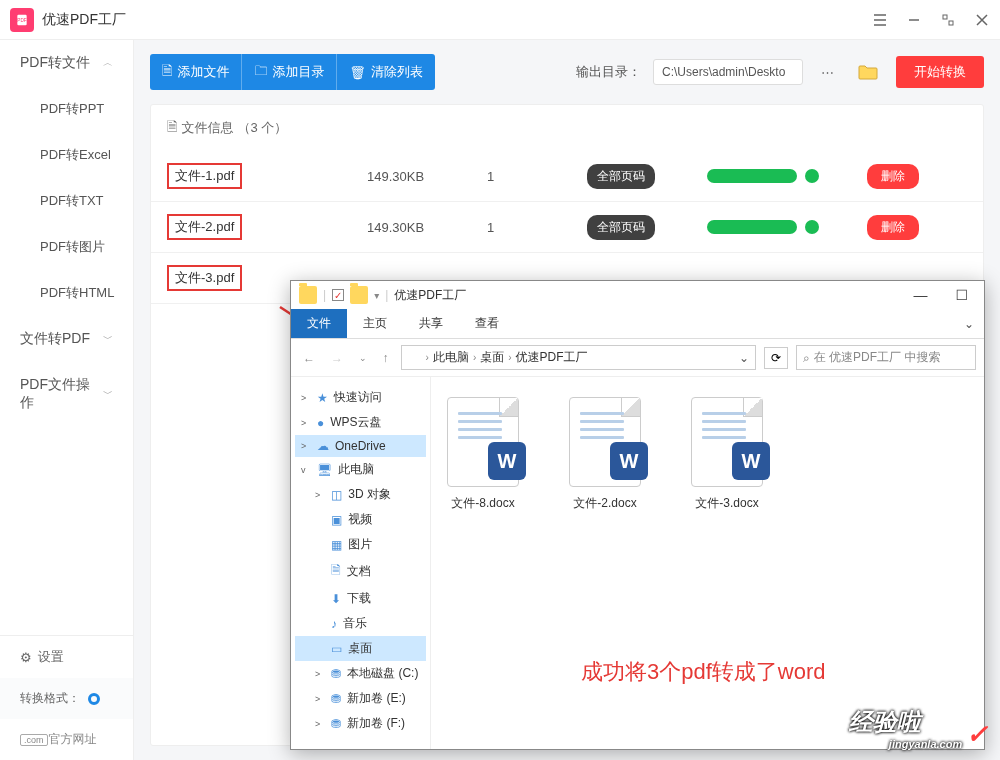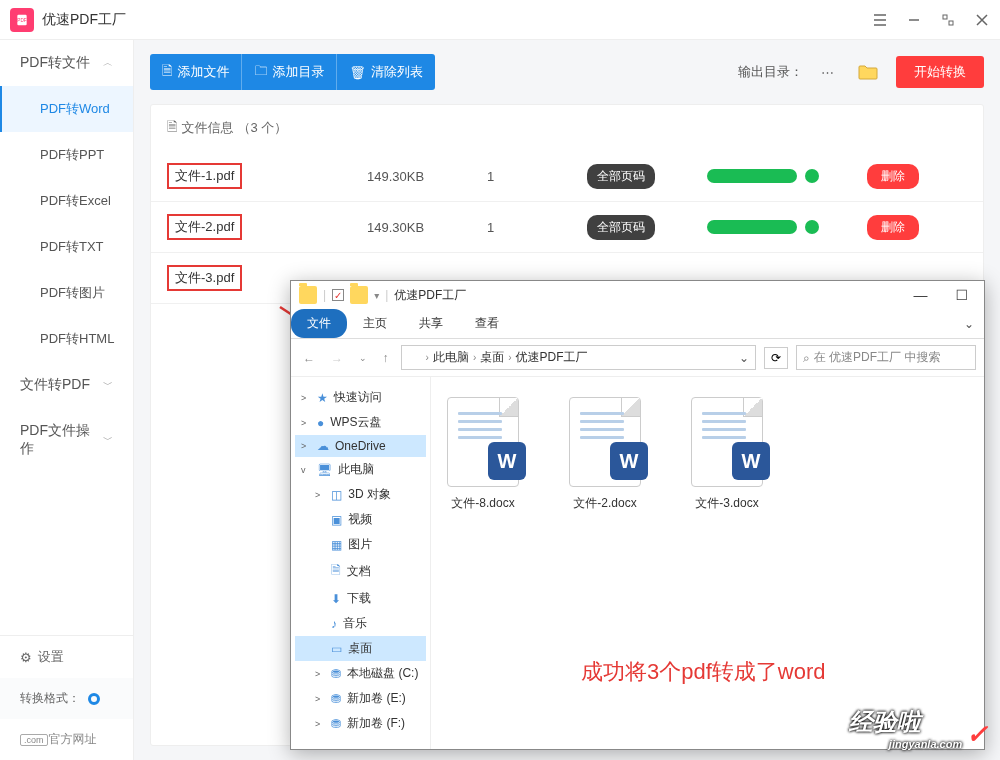--- a/index.html
+++ b/index.html
@@ -51,21 +51,21 @@
 .del-btn { background: #ff3d3d; color: #fff; padding: 4px 14px; border-radius: 10px; font-size: 12px; display: inline-block; cursor:pointer;}
 
 
 .explorer { position: absolute; left: 290px; top: 280px; width: 695px; height: 470px; background: #fff; border: 1px solid #888; box-shadow: 0 4px 20px rgba(0,0,0,.3); display:flex; flex-direction:column;}
 .exp-titlebar { display: flex; align-items: center; padding: 4px 8px; gap: 6px; font-size: 12px; color:#333;}
 .exp-titlebar .folder-ico { width:18px; height:18px; background:#ffd75e; border-radius:2px; position:relative;}
 .exp-titlebar .folder-ico:before{content:"";position:absolute;top:-3px;left:0;width:8px;height:3px;background:#ffd75e;border-radius:1px 1px 0 0;}
 .exp-win-btns { margin-left:auto; display:flex; gap:12px; font-size:14px; color:#444;}
 .exp-win-btns span{padding:2px 8px; cursor:pointer;}
 .exp-ribbon { display:flex; align-items:center; font-size:12px; border-bottom:1px solid #ddd;}
-.exp-ribbon .file-tab { background:#1e6fbf; color:#fff; padding:6px 16px;border-radius:13px;}
+.exp-ribbon .file-tab { background:#1e6fbf; color:#fff; padding:6px 16px;}
 .exp-ribbon .rtab { padding:6px 16px; color:#333; cursor:pointer;}
 .exp-ribbon .expand { margin-left:auto; padding:4px 10px; color:#555;}
 .exp-nav { display:flex; align-items:center; padding:6px 8px; gap:8px; border-bottom:1px solid #eee; font-size:12px;}
 .exp-nav .navarrow{color:#888; padding:2px 4px; cursor:pointer;}
 .breadcrumb { flex:1; display:flex; align-items:center; border:1px solid #ccc; padding:3px 6px; gap:4px; color:#333;}
 .breadcrumb .sep{color:#888; font-size:10px;}
 .breadcrumb .bcdrop{margin-left:auto; color:#555;}
 .search-box { width:180px; border:1px solid #ccc; padding:3px 6px; display:flex; align-items:center; gap:4px; color:#888;}
 .exp-body { flex:1; display:flex; overflow:hidden;}
 .exp-tree { width:140px; border-right:1px solid #eee; padding:8px 4px; font-size:12px; color:#333; overflow:auto;}
@@ -128,21 +128,20 @@
   </div>
 </div>
 
 <div class="main">
 
   <div class="sidebar">
     <div class="side-group">
       <span>PDF转文件</span>
       <span class="chev">︿</span>
     </div>
-    <div class="side-item active">PDF转Word</div>
     <div class="side-item">PDF转PPT</div>
     <div class="side-item">PDF转Excel</div>
     <div class="side-item">PDF转TXT</div>
     <div class="side-item">PDF转图片</div>
     <div class="side-item">PDF转HTML</div>
     <div class="side-group">
       <span>文件转PDF</span>
       <span class="chev">﹀</span>
     </div>
     <div class="side-group">
@@ -177,20 +176,21 @@
           <span>🗀</span>
           <span>添加目录</span>
         </div>
         <div class="tbtn">
           <span>🗑</span>
           <span>清除列表</span>
         </div>
       </div>
       <div class="toolbar-right">
         <span>输出目录：</span>
+        <input class="path-input" value="C:\Users\admin\Deskto" style="">
         <span class="three-dots">⋯</span>
         <span class="folder-btn">
           <svg width="20" height="16" viewBox="0 0 20 16">
               <path d="M1 3a1 1 0 011-1h5l2 2h9a1 1 0 011 1v9a1 1 0 01-1 1H2a1 1 0 01-1-1z" fill="#ffd75e" stroke="#d4a83a"></path>
             </svg>
         </span>
         <button class="start-btn">开始转换</button>
       </div>
     </div>
 

